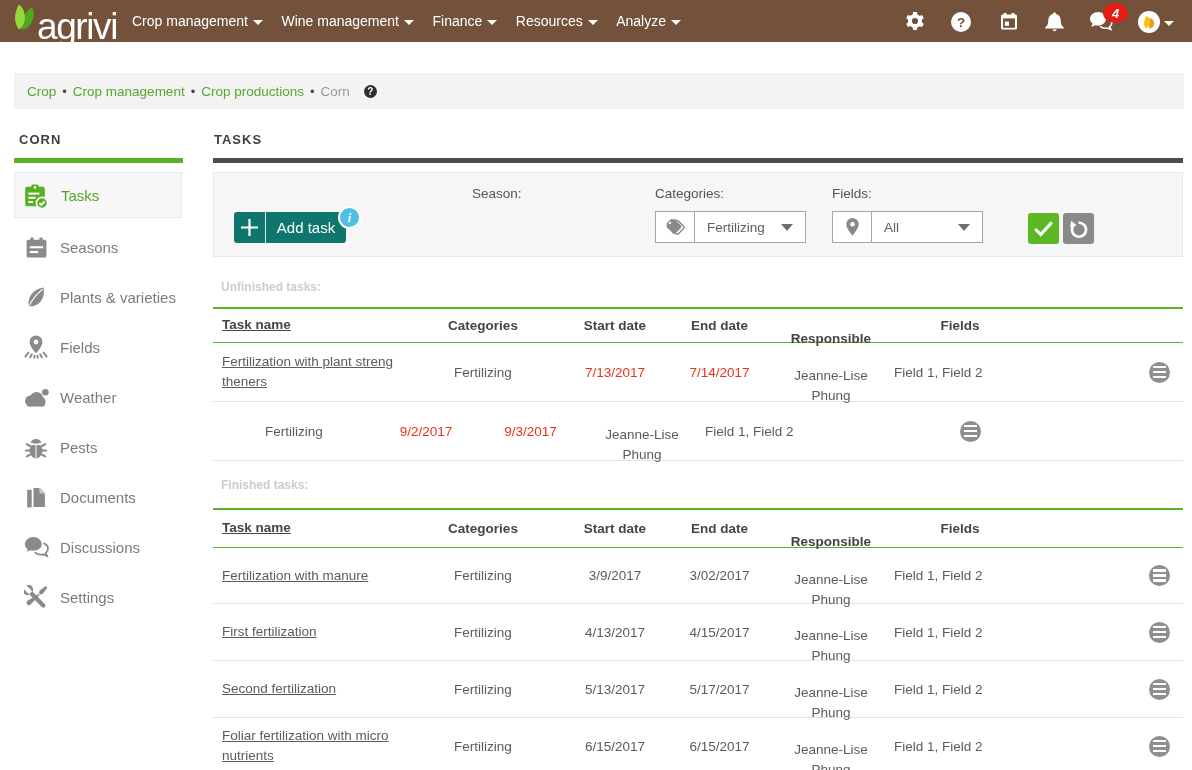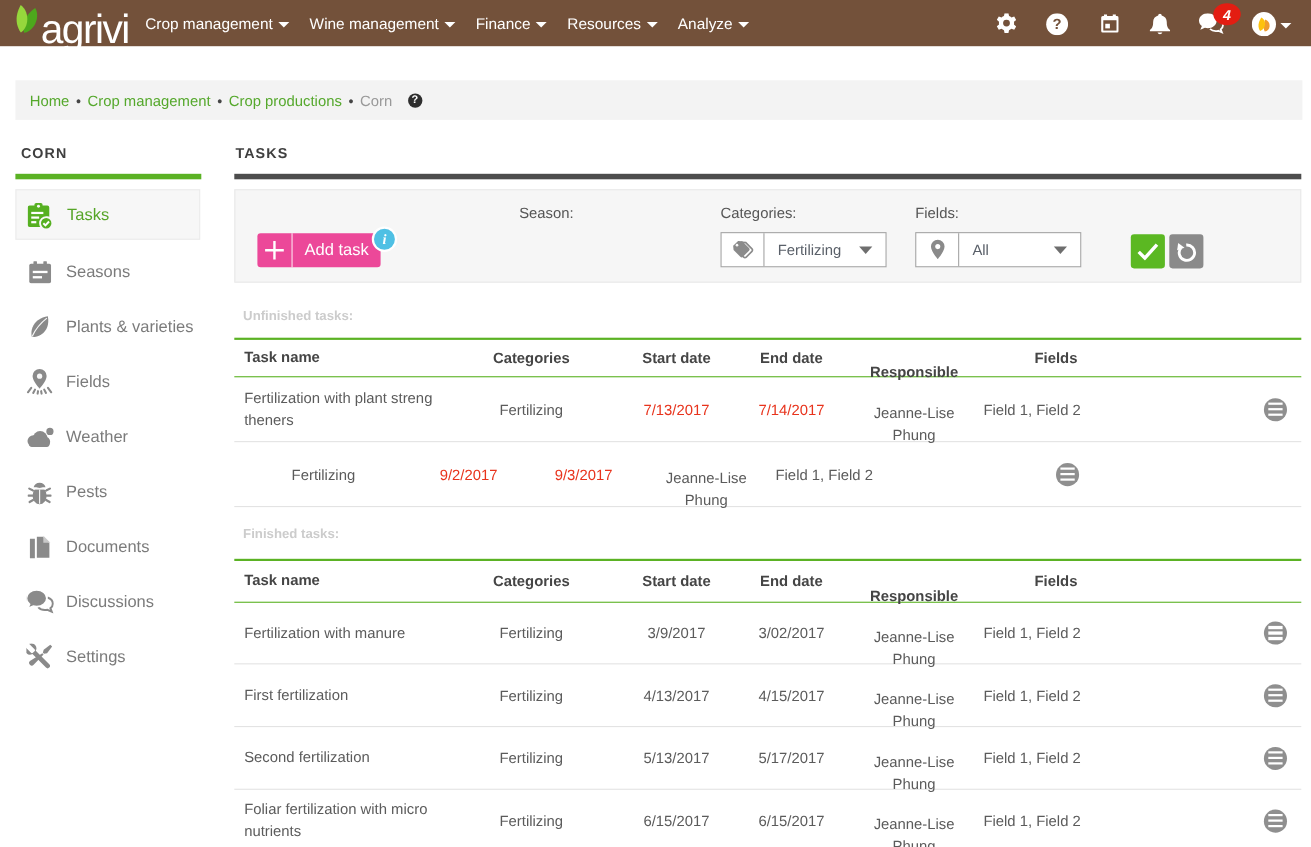--- a/index.html
+++ b/index.html
@@ -33,21 +33,21 @@
 .sitem .lb { margin-left:11px; }
 .sitem.active { background:#f7f7f7; border:1px solid #ebebeb; height:46px; }
 .sitem.active .lb { color:#56a527; }
 
 
 .main { position:absolute; left:213px; top:0; width:970px; }
 .mtitle { position:absolute; font-size:13px; font-weight:bold; color:#3f3f3f; letter-spacing:1px; top:132px; left:1px; }
 .darkbar { position:absolute; top:158px; left:0; width:970px; height:5px; background:#4d4d4d; }
 .toolbar { position:absolute; top:172px; left:0; width:970px; height:85px; background:#f6f6f6; border:1px solid #e9e9e9; }
 
-.addbtn { position:absolute; left:20px; top:39px; width:112px; height:31px; background:#ec4899; border-radius:3px; display:flex; color:#fff; }
+.addbtn { position:absolute; left:20px; top:39px; width:112px; height:31px; background:#0f766e; border-radius:3px; display:flex; color:#fff; }
 .addbtn .plus { width:32px; border-right:1px solid rgba(255,255,255,0.85); display:flex; align-items:center; justify-content:center; font-size:24px; font-weight:300; }
 .addbtn .albl { flex:1; display:flex; align-items:center; justify-content:center; font-size:15px; }
 .ibadge { position:absolute; left:124px; top:33px; box-sizing:content-box; width:19px; height:19px; border-radius:50%; background:#4fc0e4; border:2px solid #fff; color:#fff; display:flex; align-items:center; justify-content:center; font-family:"Liberation Serif", serif; font-style:italic; font-weight:bold; font-size:13px; }
 
 .fgroup { position:absolute; top:13px; }
 .fgroup .flabel { font-size:13.5px; color:#555; margin-bottom:10px; }
 .fselect { width:151px; height:32px; background:#fff; border:1px solid #a5a5a5; display:flex; align-items:center; }
 .fselect .icbox { width:39px; height:100%; border-right:1px solid #a5a5a5; display:flex; align-items:center; justify-content:center; }
 .fselect .val { margin-left:12px; font-size:13.5px; color:#5a6069; flex:1; }
 .fselect .dcaret { width:0; height:0; border-left:6px solid transparent; border-right:6px solid transparent; border-top:7px solid #6e6e6e; margin-right:12px; }
@@ -56,21 +56,21 @@
 .sqbtn.green { background:#5bb822; }
 .sqbtn.gray { background:#8a8a8a; }
 
 .seclbl { position:absolute; left:8px; font-size:12px; font-weight:bold; color:#ccc; }
 
 
 .tbl { position:absolute; left:0; width:970px; }
 .gline { height:1.5px; background:#5bb224; }
 .trow { display:flex; align-items:center; border-bottom:1px solid #e3e3e3; font-size:13.5px; color:#5b5b5b; }
 .trow.head { font-weight:bold; color:#454545; border-bottom:none; }
-.c1 { width:189px; padding-left:9px; line-height:20px; }
+.c1 { width:189px; padding-left:9px; line-height:20px;text-decoration:underline; }
 .c2 { width:162px; text-align:center; }
 .c3 { width:102px; text-align:center; white-space:nowrap; }
 .c4 { width:107px; text-align:center; white-space:nowrap; }
 .c5 { width:116px; text-align:center; line-height:20px;margin-top:28px; }
 .c6 { width:142px; padding-left:5px; }
 .c7 { width:152px; display:flex; justify-content:flex-end; }
 .red { color:#e8331c; }
 .burger { width:21px; height:21px; border-radius:50%; background:#8f8f8f; margin-right:13px; display:flex; flex-direction:column; align-items:center; justify-content:center; gap:2.2px; }
 .burger i { display:block; width:13px; height:2.8px; background:#fff; }
 </style>
@@ -122,21 +122,21 @@
   <svg class="ticon" style="left:1138px;top:11px;" width="22" height="22" viewBox="0 0 22 22">
     <circle cx="11" cy="11" r="11" fill="#fff"></circle>
     <path d="M12 6.8 C14.8 7.8 16.4 9.8 16.2 12.8 C16 15.4 14.4 17.1 11.8 17.7 C10.7 15.5 10.5 13.2 11.4 10.6 C11.6 9.1 11.7 7.8 12 6.8 Z" fill="#ef9c2e"></path>
     <path d="M8.9 4.9 C11.3 6.4 12.3 8.6 12 11.5 C11.7 14.4 10 16.4 7.5 17.2 C6 14.7 5.6 12 6.6 9 C7.2 7.3 8 5.8 8.9 4.9 Z" fill="#fdc20d"></path>
   </svg>
   <span class="caret ticon" style="left:1159px;top:19px;"></span>
 </div>
 
 <div class="crumb">
   <span style="margin-left:13px"></span>
-  <a>Home</a>
+  <a>Crop</a>
     <span class="sep">•</span>
   <a>Crop management</a>
     <span class="sep">•</span>
   <a>Crop productions</a>
     <span class="sep">•</span>
   <span class="cur">Corn</span>
   <span class="qbadge">?</span>
 </div>
 
 <div class="side">

